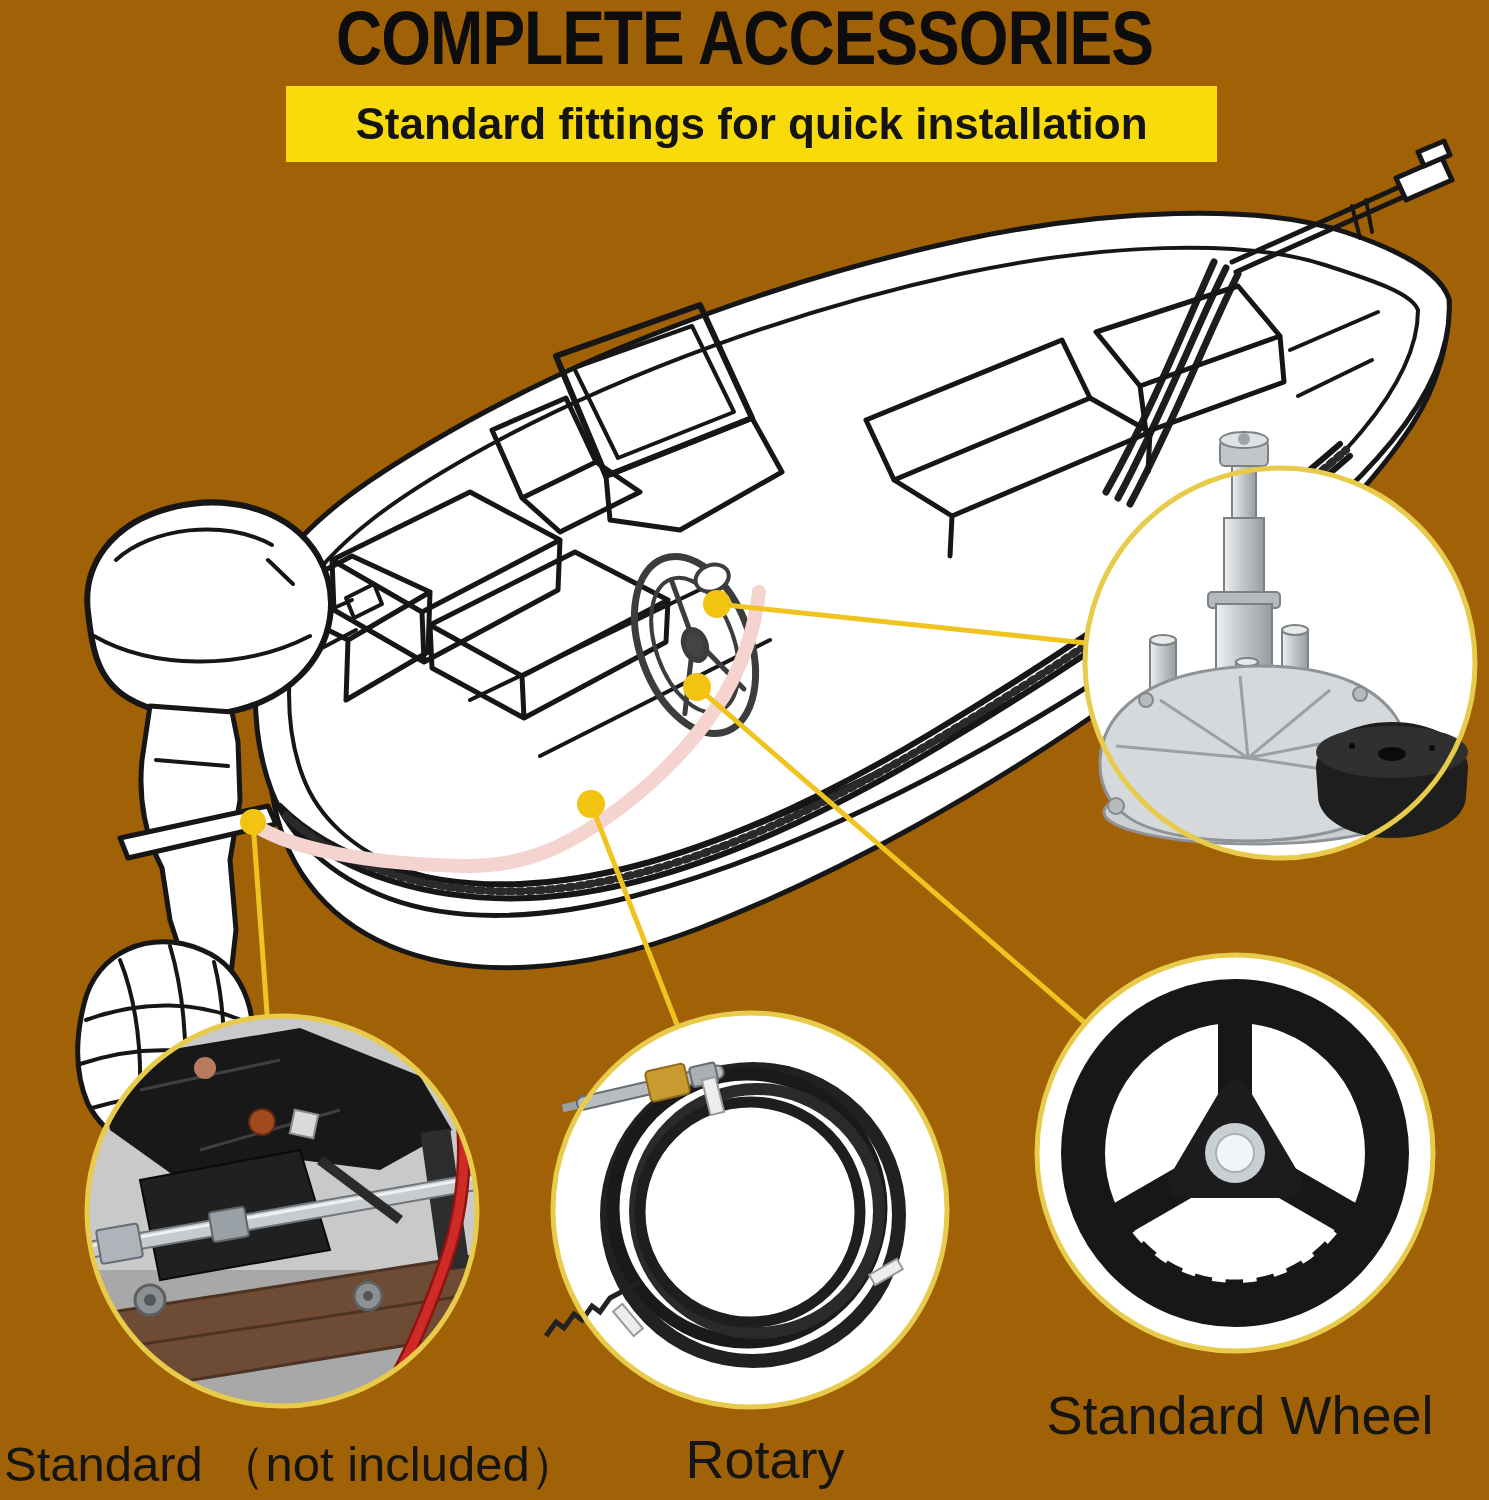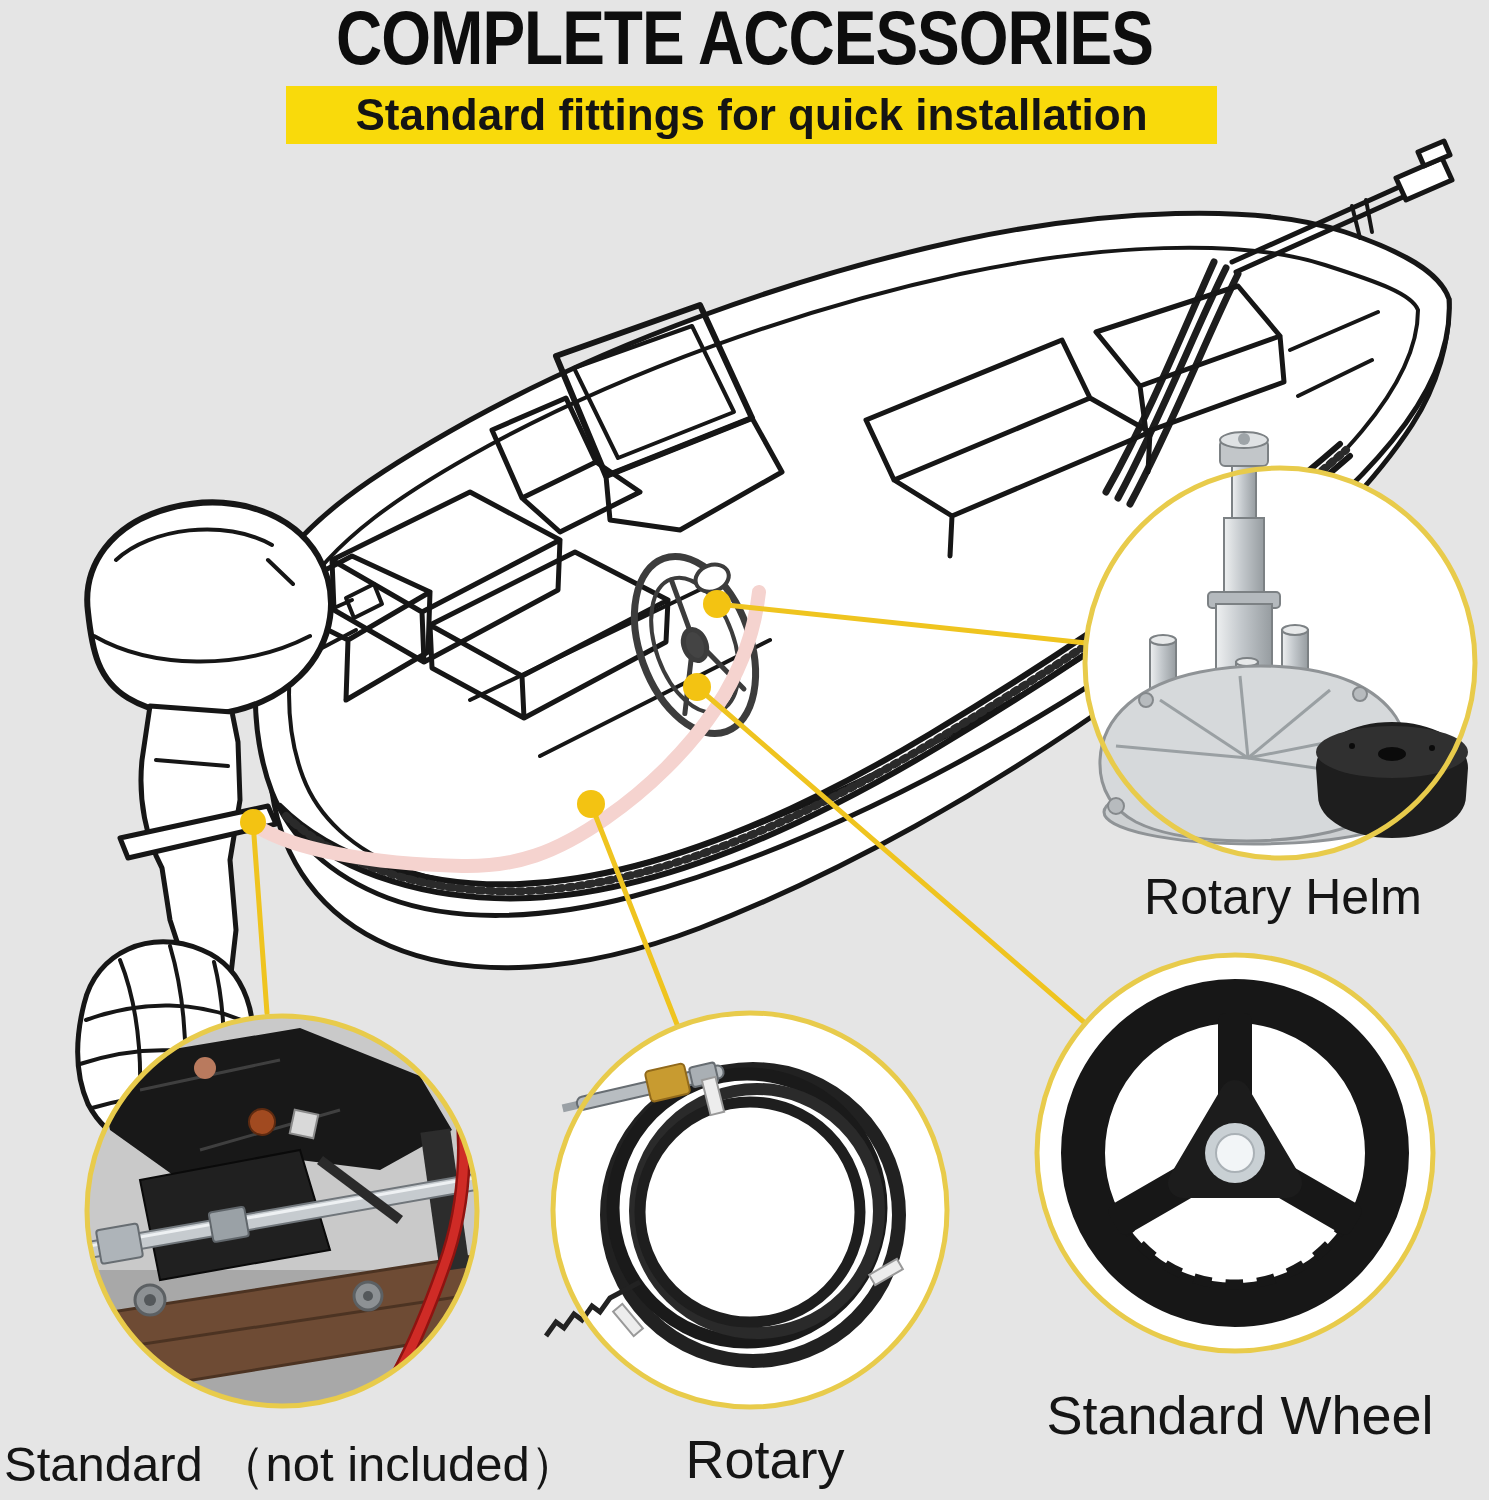--- a/index.html
+++ b/index.html
@@ -1,26 +1,26 @@
 <!DOCTYPE html>
 <html><head>
 <meta charset="utf-8">
 <style>
   html,body{margin:0;padding:0;background:#ffffff;}
   .stage{
-    position:relative;width:1489px;height:1500px;background:#e5e5e5;
+    position:relative;width:1489px;height:1500px;background:#a16207;
     overflow:hidden;font-family:"Liberation Sans", sans-serif;
   }
   .main-title{
     position:absolute;top:-6px;left:0;width:100%;text-align:center;
     font-size:64px;font-weight:900;letter-spacing:-1px;color:#0d0d0d;
     transform:scale(1.0,1.18);transform-origin:top center;white-space:nowrap;
   }
   .banner{
-    position:absolute;left:286px;top:86px;width:931px;height:58px;
+    position:absolute;left:286px;top:86px;width:931px;height:76px;
     background:#F9DA0B;display:flex;align-items:center;justify-content:center;
     font-size:44px;font-weight:bold;color:#141414;white-space:nowrap;
   }
   .diagram-svg{position:absolute;left:0;top:0;}
   .callout-label{
     position:absolute;color:#151515;font-weight:400;white-space:nowrap;
   }
   .lbl-rotary{left:1283px;top:868px;font-size:50px;transform:translateX(-50%);}
   .lbl-steering{left:1240px;top:1384px;font-size:54px;transform:translateX(-50%);}
   .lbl-cable{left:765px;top:1428px;font-size:54px;transform:translateX(-50%);}
@@ -272,17 +272,16 @@
           <rect x="1218" y="1013" width="34" height="110" rx="8" transform="rotate(240 1235 1153)"></rect>
         </g>
         <polygon points="1235,1095 1183,1183 1287,1183" fill="#1c1c1c" stroke="#1c1c1c" stroke-width="30" stroke-linejoin="round"></polygon>
         <circle cx="1235" cy="1153" r="30" fill="#c9d0d4"></circle>
         <circle cx="1235" cy="1153" r="19" fill="#f2f5f7" stroke="#aab1b6" stroke-width="2"></circle>
       </g>
       <circle cx="1235" cy="1153" r="198" fill="none" stroke="#E8CB4B" stroke-width="5"></circle>
     </g>
   </svg>
 
-  <div class="callout-label lbl-rotary">Rotary Helm</div>
   <div class="callout-label lbl-cylinder">Standard （not included）</div>
   <div class="callout-label lbl-cable">Rotary</div>
   <div class="callout-label lbl-steering">Standard Wheel</div>
 </div>
 
 </body></html>

